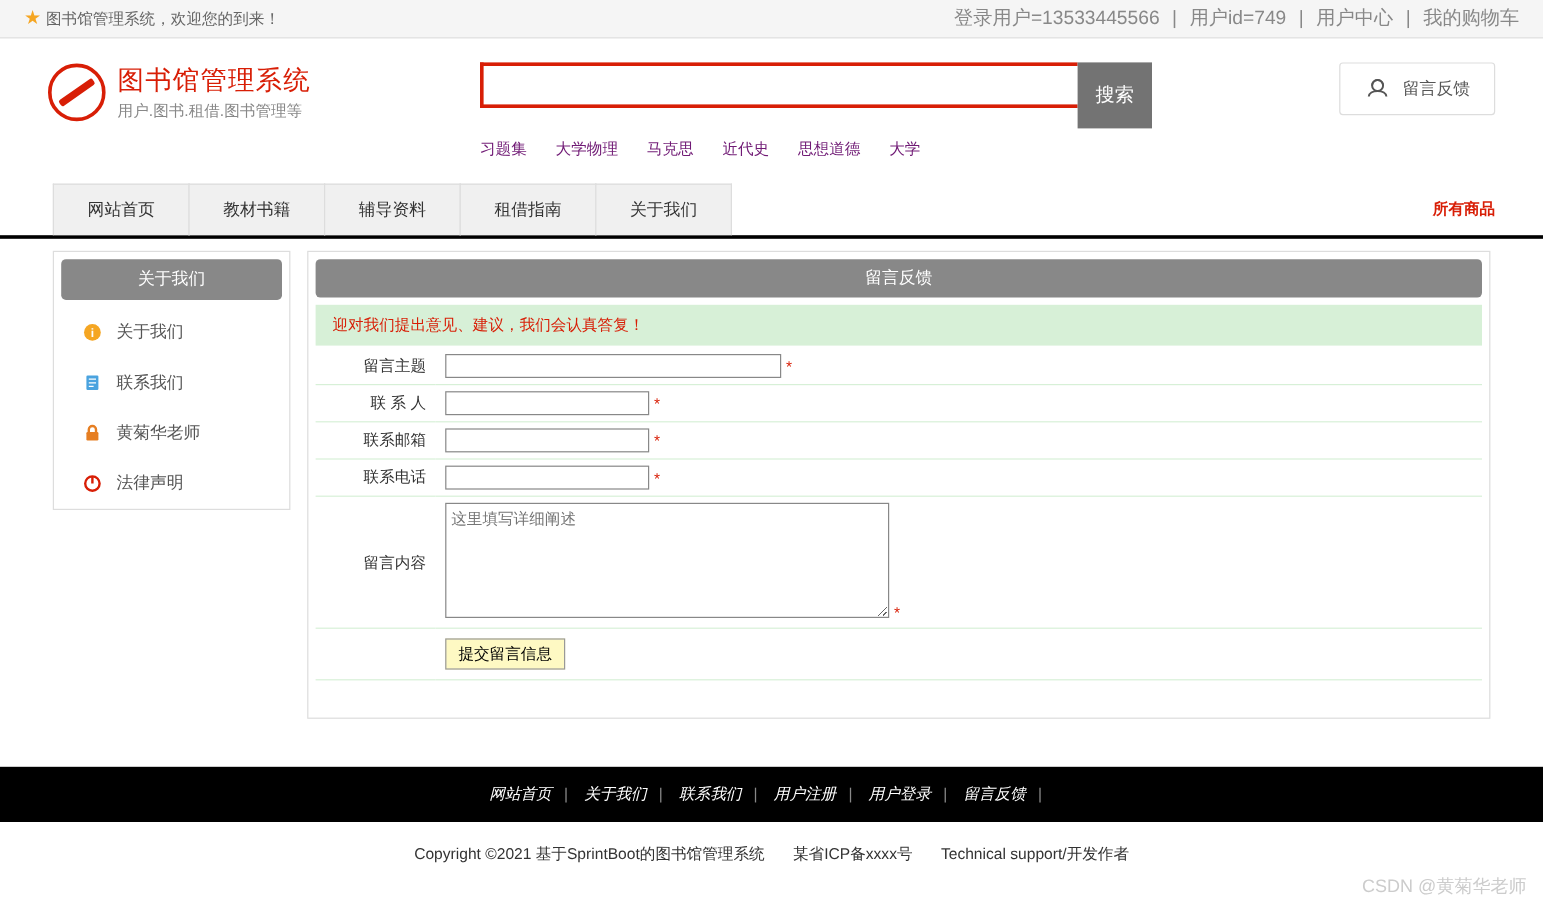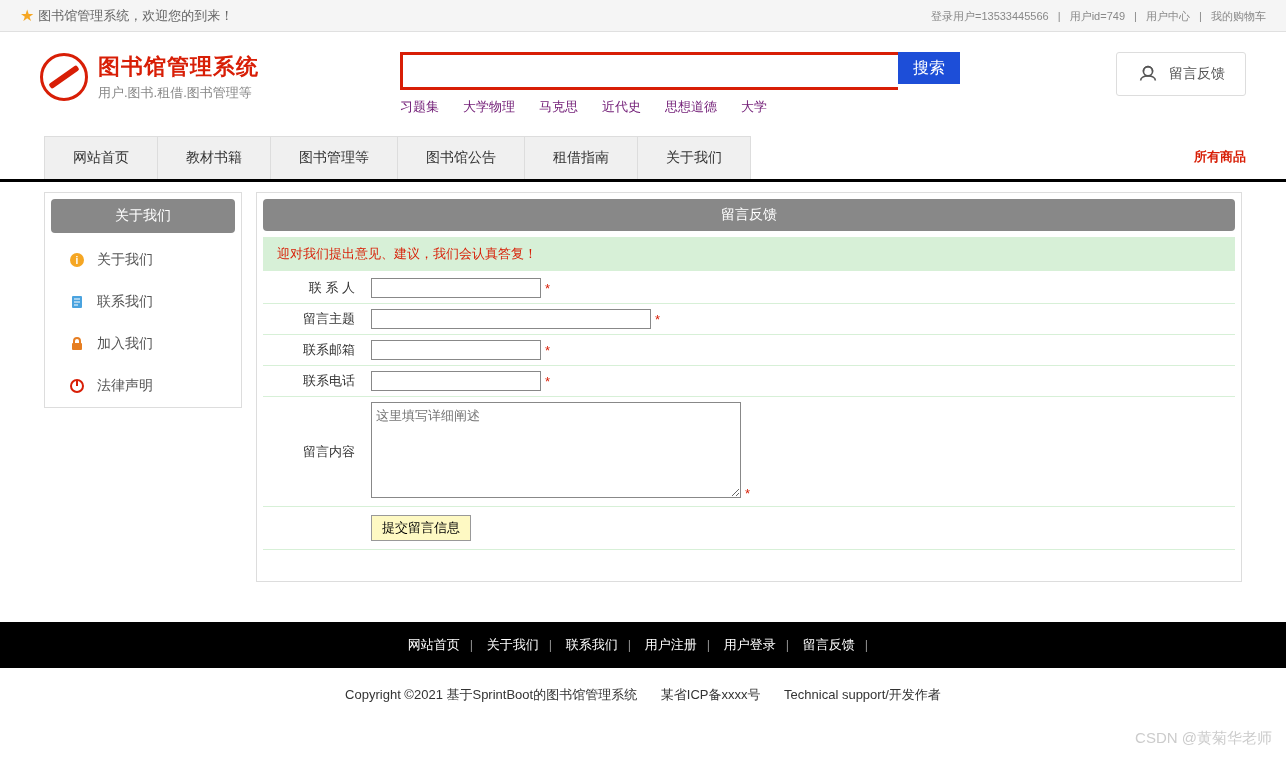--- a/index.html
+++ b/index.html
@@ -2,38 +2,38 @@
 <html><head>
   <meta charset="utf-8">
   <style>
     * { margin: 0; padding: 0; box-sizing: border-box; }
     body { font-family: "Microsoft YaHei", Arial, sans-serif; font-size: 13px; color: #333; background: #fff; }
     
     
     .topbar { background: #f5f5f5; border-bottom: 1px solid #e0e0e0; height: 32px; line-height: 32px; padding: 0 20px; display: flex; justify-content: space-between; }
     .topbar-left { display: flex; align-items: center; gap: 4px; color: #666; }
     .star { color: #f5a623; font-size: 16px; }
-    .topbar-right { color: #888; font-size: 11px; }
+    .topbar-right { color: #888; font-size: 16px; }
     .topbar-right span, .topbar-right a { color: #888; }
     .topbar-right a { text-decoration: none; cursor: pointer; }
     .sep { margin: 0 6px; color: #ccc; }
     
     
     .header { padding: 20px 40px 10px; display: flex; align-items: flex-start; gap: 40px; }
     .logo-block { display: flex; align-items: center; gap: 10px; min-width: 320px; }
     .logo-circle { width: 48px; height: 48px; border-radius: 50%; border: 3px solid #d81e06; position: relative; display: flex; align-items: center; justify-content: center; }
     .logo-circle::before { content: ''; position: absolute; width: 34px; height: 6px; background: #d81e06; transform: rotate(-35deg); border-radius: 2px; }
     .logo-text { display: flex; flex-direction: column; }
-    .logo-title { color: #d81e06; font-size: 22px; font-weight: bold; letter-spacing: 1px; }
+    .logo-title { color: #d81e06; font-size: 22px; font-weight: normal; letter-spacing: 1px; }
     .logo-sub { color: #888; font-size: 13px; margin-top: 2px; }
     
     .search-block { flex: 1; max-width: 560px; }
     .search-row { display: flex; }
     .search-input { flex: 1; border: 3px solid #d81e06; border-right: none; height: 38px; padding: 0 8px; font-size: 14px; outline: none; }
-    .search-btn { width: 62px; height: 32px; background: #1d4ed8; color: #fff; border: none; font-size: 16px; cursor: pointer; }
+    .search-btn { width: 62px; height: 55px; background: #737373; color: #fff; border: none; font-size: 16px; cursor: pointer; }
     .hot-words { margin-top: 8px; display: flex; gap: 24px; color: #701a75; font-size: 13px; }
     .hot-words span { cursor: pointer; }
     
     .feedback-block { margin-left: auto; }
     .feedback-btn { border: 1px solid #ddd; background: #fff; padding: 10px 20px; border-radius: 3px; display: flex; align-items: center; gap: 10px; cursor: pointer; color: #555; font-size: 14px; }
     .headset-icon { width: 22px; height: 22px; }
     .headset-icon svg { width: 100%; height: 100%; }
     
     
     .nav { border-bottom: 3px solid #000; margin-top: 10px; display: flex; align-items: stretch; }
@@ -58,21 +58,21 @@
     .form-table td:first-child { width: 100px; text-align: right; color: #333; }
     .form-table input[type="text"] { border: 1px solid #888; height: 20px; padding: 0 4px; font-size: 13px; }
     .input-long { width: 280px; }
     .input-short { width: 170px; }
     .form-table textarea { border: 1px solid #888; width: 370px; height: 96px; padding: 4px; font-size: 13px; resize: both; font-family: inherit; }
     .req { color: #d81e06; margin-left: 4px; }
     .submit-btn { background: #fef9c3; border: 1px solid #999; padding: 3px 10px; cursor: pointer; font-size: 13px; }
     .submit-row td { padding: 8px; }
     
     
-    .footer-nav { background: #000; color: #fff; text-align: center; padding: 14px 0; margin-top: 20px; font-size: 13px; }
+    .footer-nav { background: #000; color: #fff; text-align: center; padding: 14px 0; margin-top: 20px; font-size: 13px; font-style: italic; }
     .footer-nav a { color: #fff; text-decoration: none; cursor: pointer; }
     .fsep { margin: 0 10px; color: #888; }
     .footer-copy { text-align: center; padding: 18px 0; color: #333; font-size: 13px; }
     .footer-copy span { margin: 0 10px; }
     
     .watermark { position: fixed; right: 14px; bottom: 10px; color: #ccc; font-size: 15px; pointer-events: none; }
   </style>
 </head>
 <body>
 
@@ -124,22 +124,21 @@
           </svg>
       </span>
       <span>留言反馈</span>
     </button>
   </div>
 </div>
 
 <div class="nav">
   <div class="nav-item">网站首页</div>
   <div class="nav-item">教材书籍</div>
-  <div class="nav-item">图书管理等</div>
-  <div class="nav-item">图书馆公告</div>
+  <div class="nav-item">辅导资料</div>
   <div class="nav-item">租借指南</div>
   <div class="nav-item">关于我们</div>
   <div class="nav-right">所有商品</div>
 </div>
 
 <div class="content">
   <div class="sidebar">
     <div class="sidebar-title">关于我们</div>
     <div class="sidebar-item">
       <span class="sidebar-icon">
@@ -161,45 +160,45 @@
         </span>
       <span>联系我们</span>
     </div>
     <div class="sidebar-item">
       <span class="sidebar-icon">
           <svg viewBox="0 0 16 16">
             <rect x="3" y="7" width="10" height="7" rx="1" fill="#e67e22"></rect>
             <path d="M5 7V5a3 3 0 0 1 6 0v2" fill="none" stroke="#e67e22" stroke-width="2"></path>
           </svg>
         </span>
-      <span>加入我们</span>
+      <span>黄菊华老师</span>
     </div>
     <div class="sidebar-item">
       <span class="sidebar-icon">
           <svg viewBox="0 0 16 16">
             <circle cx="8" cy="8" r="6" fill="none" stroke="#d81e06" stroke-width="2"></circle>
             <line x1="8" y1="2" x2="8" y2="8" stroke="#d81e06" stroke-width="2"></line>
           </svg>
         </span>
       <span>法律声明</span>
     </div>
   </div>
 
   <div class="main">
     <div class="panel-title">留言反馈</div>
     <div class="notice-bar">迎对我们提出意见、建议，我们会认真答复！</div>
     <table class="form-table">
       <tbody>
           <tr>
+        <td>留言主题</td>
+        <td><input type="text" class="input-long" style=""><span class="req">*</span></td>
+      </tr>
+      <tr>
         <td>联 系 人</td>
         <td><input type="text" class="input-short" style=""><span class="req">*</span></td>
-      </tr>
-      <tr>
-        <td>留言主题</td>
-        <td><input type="text" class="input-long" style=""><span class="req">*</span></td>
       </tr>
       <tr>
         <td>联系邮箱</td>
         <td><input type="text" class="input-short" style=""><span class="req">*</span></td>
       </tr>
       <tr>
         <td>联系电话</td>
         <td><input type="text" class="input-short" style=""><span class="req">*</span></td>
       </tr>
       <tr>

